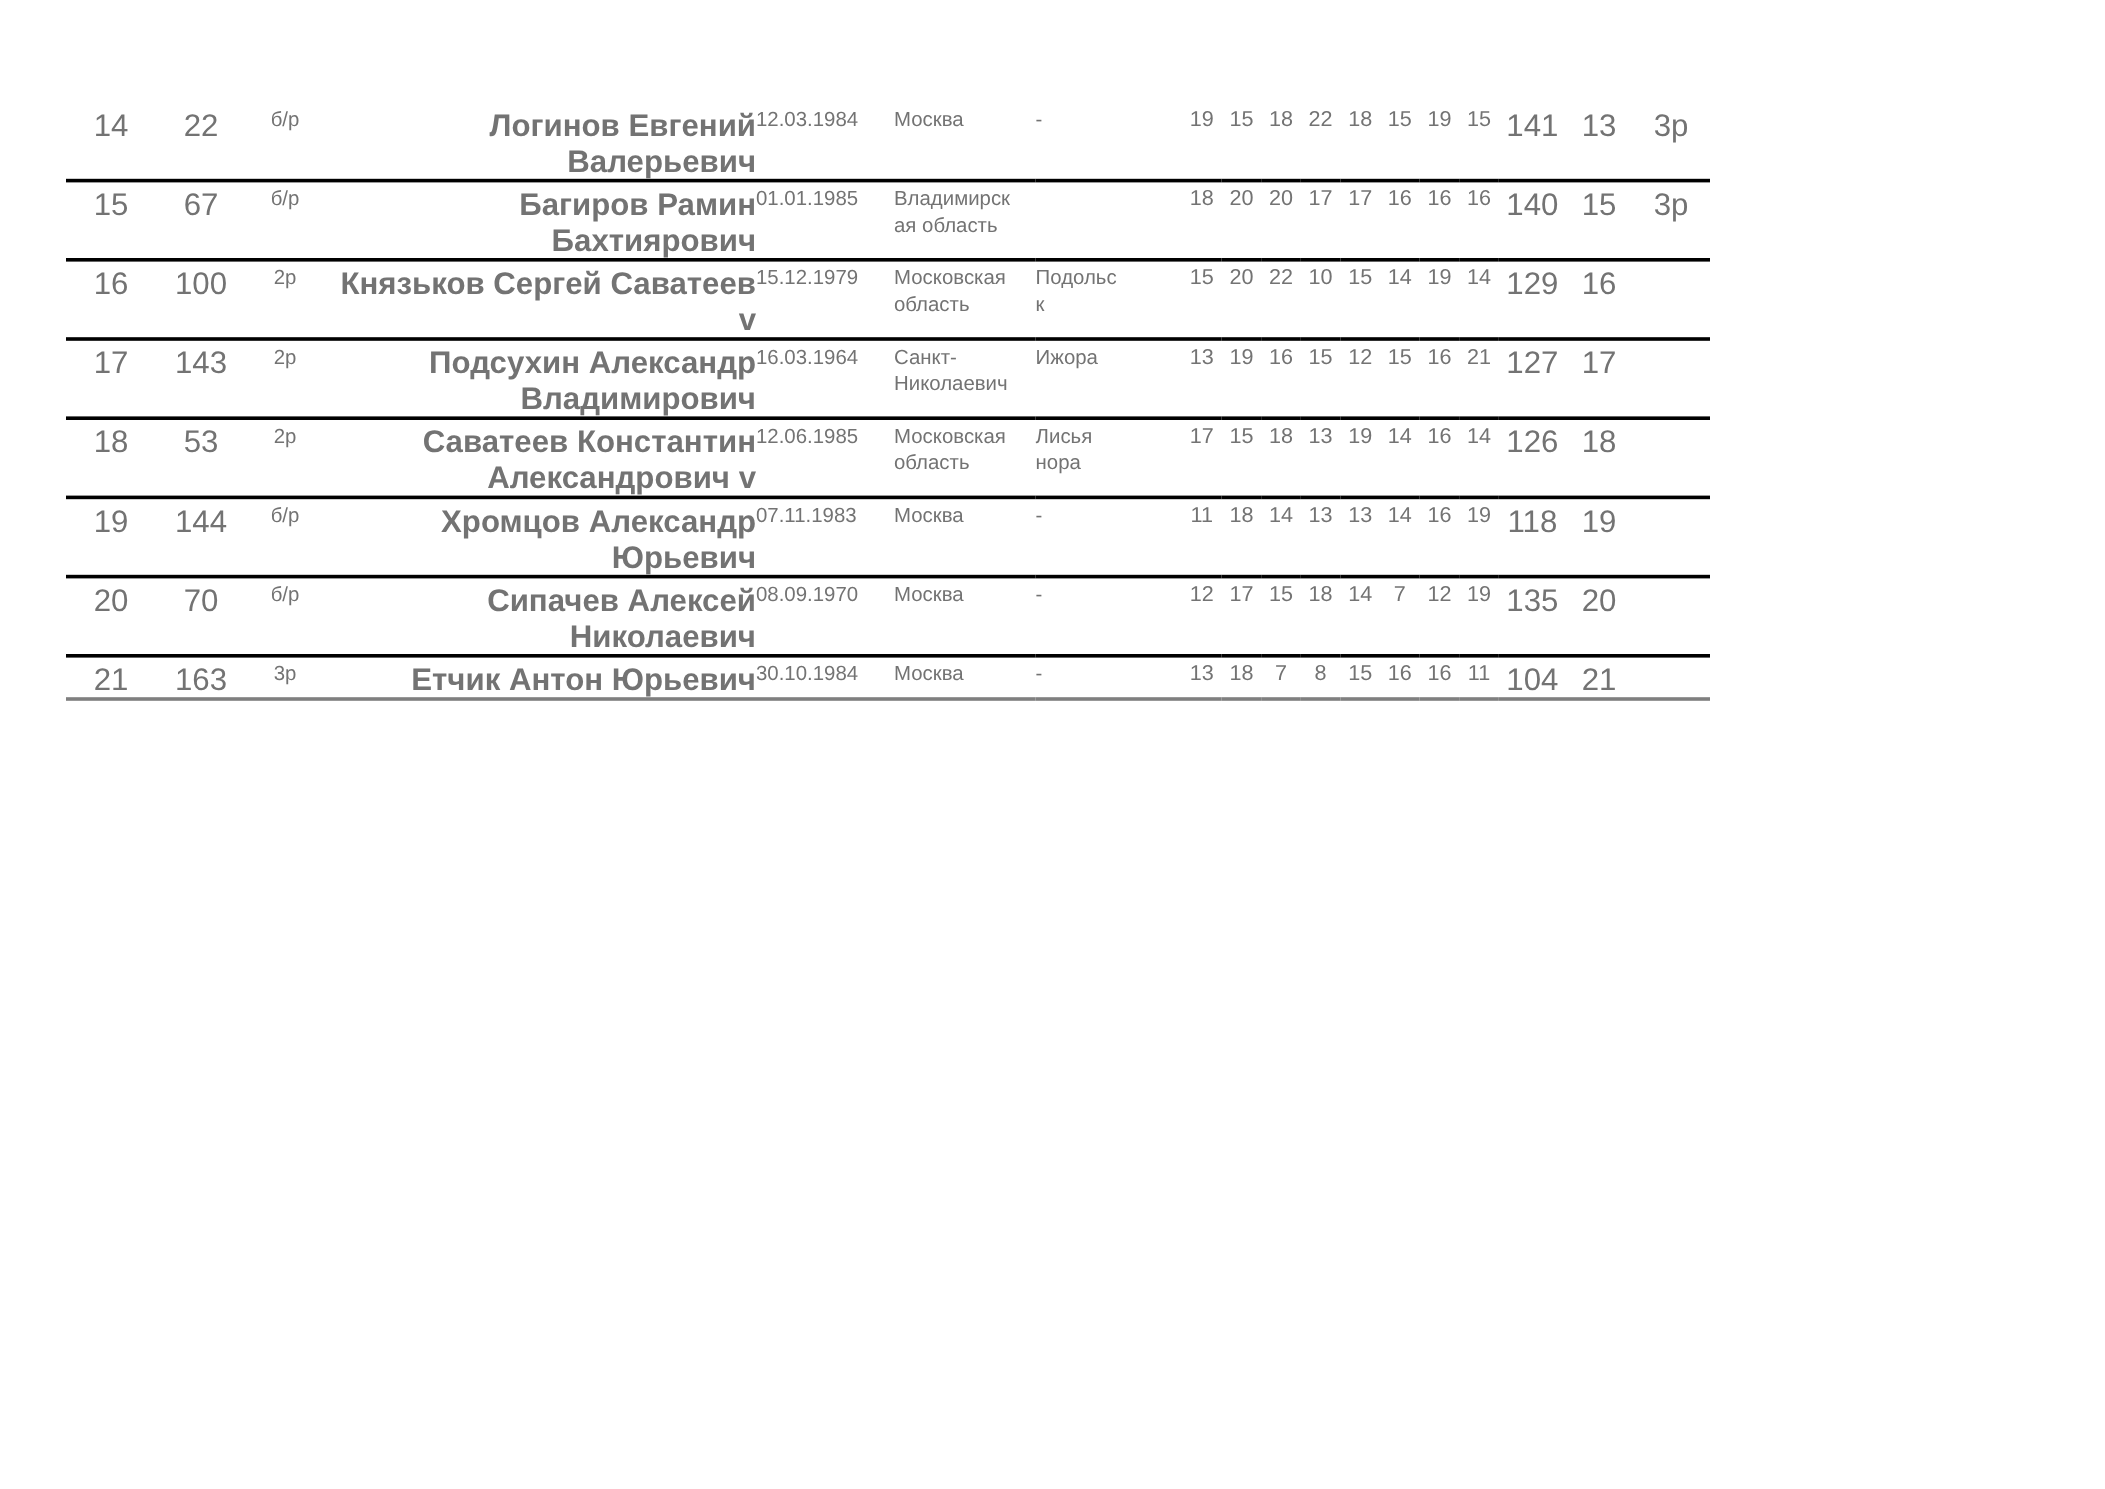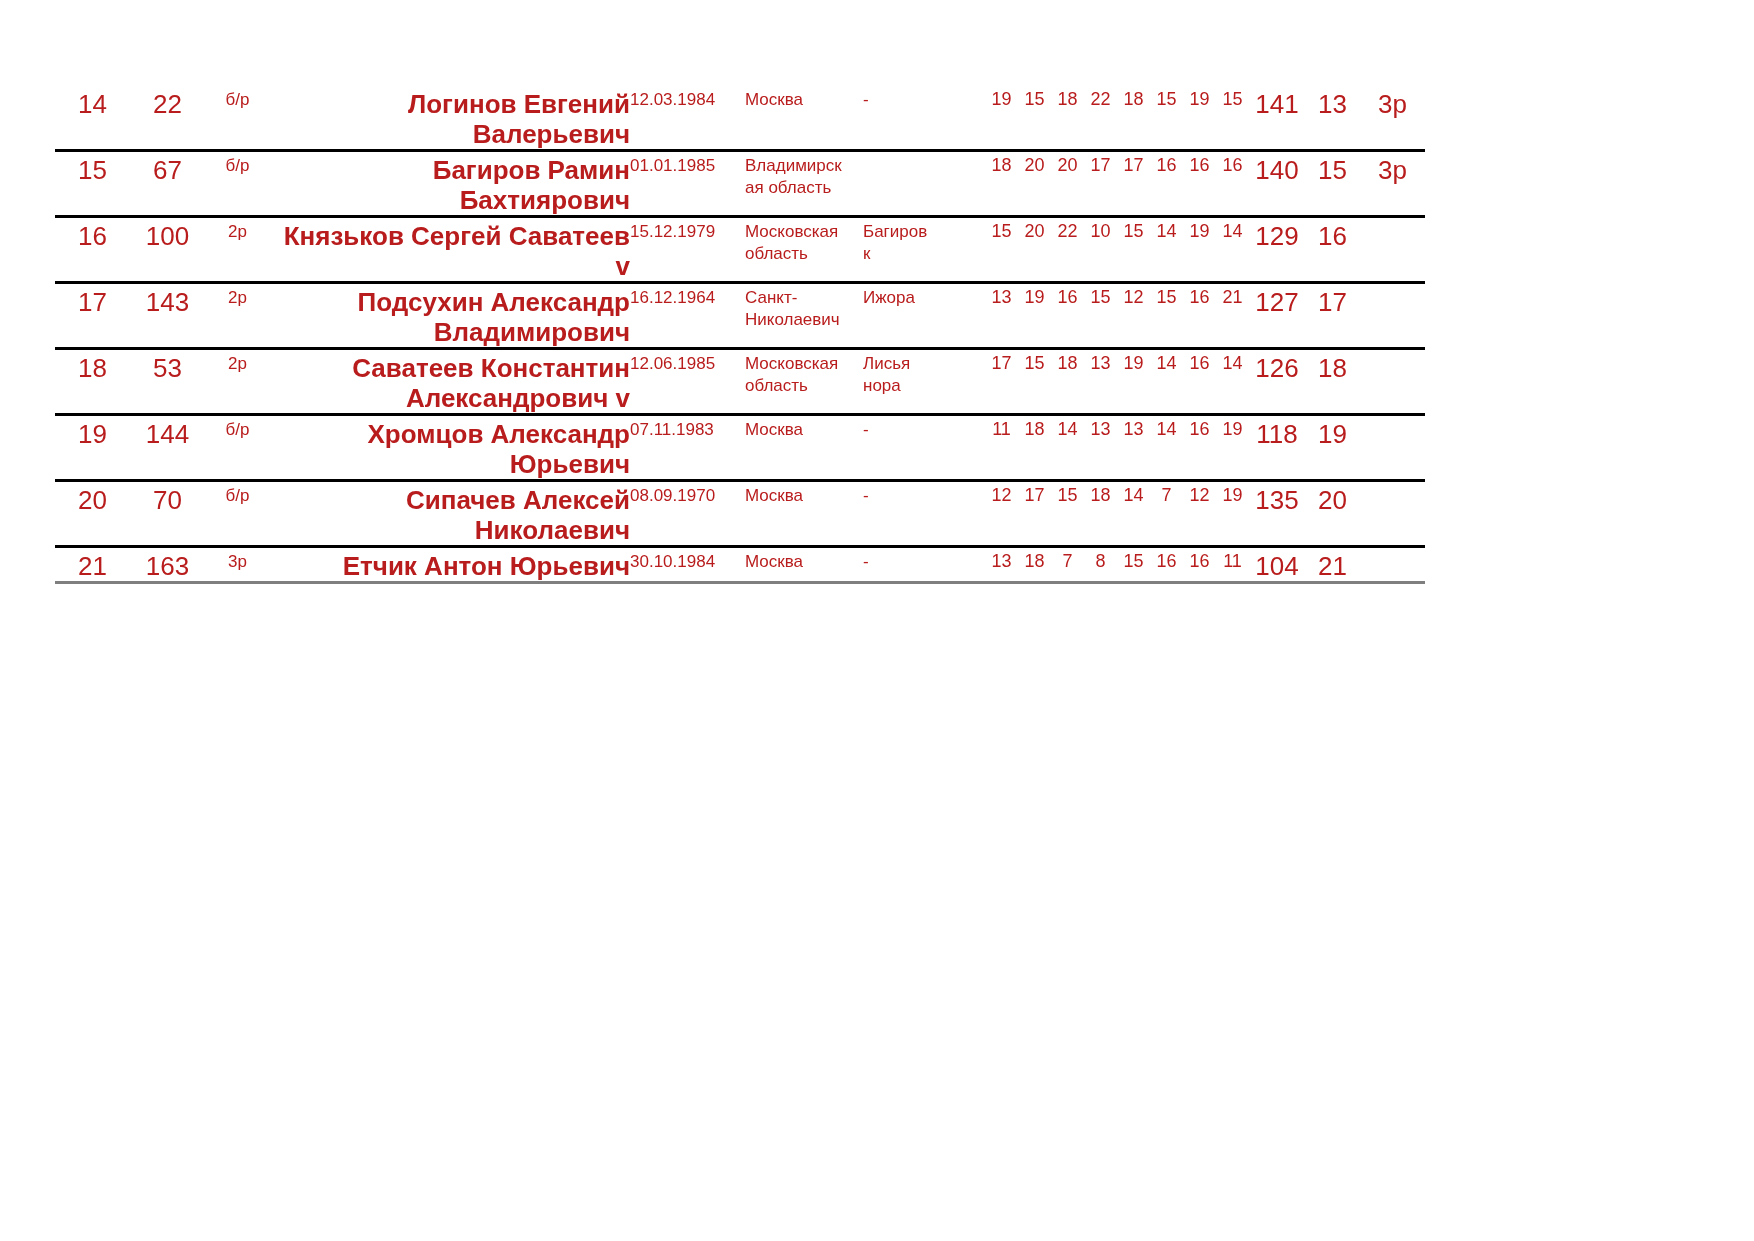--- a/index.html
+++ b/index.html
@@ -3,21 +3,21 @@
 <meta charset="utf-8">
 <style>
   html,body{margin:0;padding:0;background:#fff;}
   #page{
     position:relative;
     width:1754px;
     height:1241px;
     background:#ffffff;
     overflow:hidden;
     font-family:"Liberation Sans", sans-serif;
-    color:#b91c1c;
+    color:#737373;
   }
   table#results{
     position:absolute;
     left:55px;
     top:86px;
     width:1370px;
     border-collapse:collapse;
     table-layout:fixed;
   }
   #results td{
@@ -110,41 +110,41 @@
         </tr>
         <tr style="height: 63px;">
           <td class="big center">16</td>
           <td class="big center">100</td>
           <td class="small center">2р</td>
           <td class="big name">Князьков Сергей Саватеев
 v</td>
           <td class="small left">15.12.1979</td>
           <td class="small left wrap">Московская
 область</td>
-          <td class="small left wrap">Багиров
+          <td class="small left wrap">Подольс
 к</td>
           <td class="score">15</td>
           <td class="score">20</td>
           <td class="score">22</td>
           <td class="score">10</td>
           <td class="score">15</td>
           <td class="score">14</td>
           <td class="score">19</td>
           <td class="score">14</td>
           <td class="big center">129</td>
           <td class="big center">16</td>
           <td class="big center"></td>
         </tr>
         <tr style="height: 64px;">
           <td class="big center">17</td>
           <td class="big center">143</td>
           <td class="small center">2р</td>
           <td class="big name">Подсухин Александр
 Владимирович</td>
-          <td class="small left">16.12.1964</td>
+          <td class="small left">16.03.1964</td>
           <td class="small left wrap">Санкт-
 Николаевич</td>
           <td class="small left wrap">Ижора</td>
           <td class="score">13</td>
           <td class="score">19</td>
           <td class="score">16</td>
           <td class="score">15</td>
           <td class="score">12</td>
           <td class="score">15</td>
           <td class="score">16</td>

